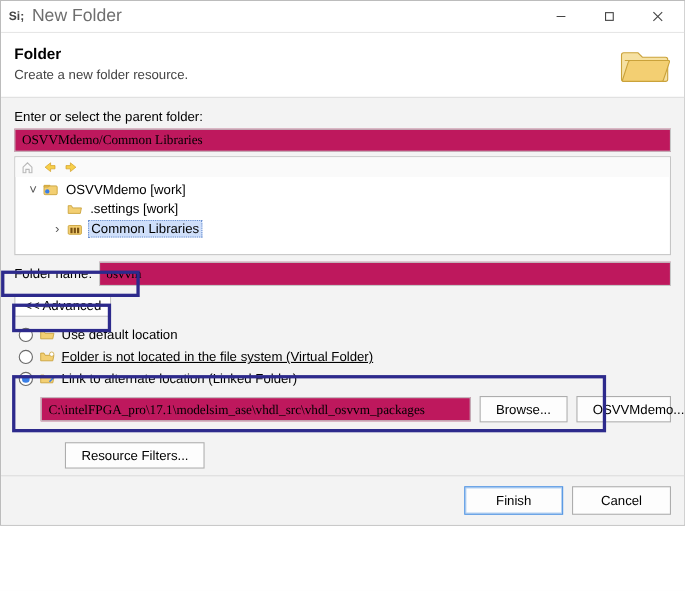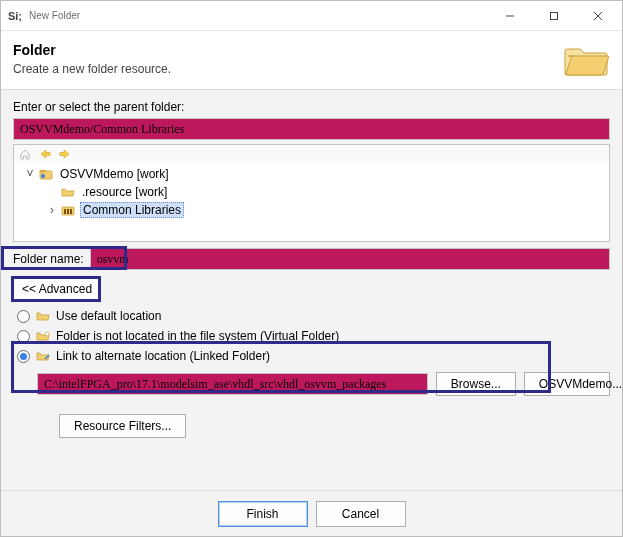--- a/index.html
+++ b/index.html
@@ -29,21 +29,21 @@
     font-family: "Segoe UI", Tahoma, sans-serif;
     font-size: 12px;
     color: var(--text);
     background: var(--bg);
     box-sizing: border-box;
   }
   *, *::before, *::after { box-sizing: inherit; }
 
   .window {
     width: 623px;
-    height: 537px;
+    height: 478px;
     background: var(--bg);
     border: 1px solid #bcbcbc;
     display: flex;
     flex-direction: column;
     position: relative;
   }
 
   
   .titlebar {
     height: 30px;
@@ -54,21 +54,21 @@
     border-bottom: 1px solid #e6e6e6;
     color: var(--titlebar-text);
   }
   .titlebar .app-icon {
     width: 16px; height: 16px;
     margin-right: 6px;
     display: flex; align-items: center; justify-content: center;
     font-size: 11px; font-weight: 700;
     color: #444;
   }
-  .titlebar .title { flex: 1 1 auto; font-size: 10px; }
+  .titlebar .title { flex: 1 1 auto; font-size: 16px; }
   .titlebar .win-controls { display: flex; }
   .titlebar .win-control {
     width: 44px; height: 28px;
     display: flex; align-items: center; justify-content: center;
     color: #444;
   }
   .titlebar .win-control svg { width: 10px; height: 10px; }
 
   
   .header {
@@ -226,21 +226,21 @@
 
   .resource-filters-row { margin-top: 18px; padding-left: 46px; }
 
   
   .footer {
     height: 46px;
     border-top: 1px solid var(--border-light);
     background: var(--bg-alt);
     display: flex;
     align-items: center;
-    justify-content: center;
+    justify-content: flex-end;
     padding: 0 12px;
     gap: 8px;
   }
   .footer .btn { min-width: 90px; height: 26px; }
   .footer .btn.default { border: 1px solid #4a90e2; box-shadow: 0 0 0 1px rgba(74,144,226,.4) inset; }
 
   
   .hl {
     position: absolute;
     border: 3px solid var(--accent);
@@ -331,21 +331,21 @@
           </span>
           <span class="tree-label">OSVVMdemo [work]</span>
         </div>
         <div class="tree-row indent-2">
           <span class="expander"></span>
           <span class="icon">
             <svg width="14" height="12" viewBox="0 0 14 12">
                 <path d="M1 3 L1 10 L12 10 L13 5 L5 5 L4 3 Z" fill="#f3cf72" stroke="#caa23a" stroke-width="0.8"></path>
               </svg>
           </span>
-          <span class="tree-label">.resource [work]</span>
+          <span class="tree-label">.settings [work]</span>
         </div>
         <div class="tree-row indent-2">
           <span class="expander">›</span>
           <span class="icon">
             <svg width="14" height="12" viewBox="0 0 14 12">
                 <rect x="1" y="3" width="12" height="8" rx="1" fill="#f3cf72" stroke="#caa23a" stroke-width="0.8"></rect>
                 <rect x="3" y="5" width="2" height="5" fill="#7a5213"></rect>
                 <rect x="6" y="5" width="2" height="5" fill="#7a5213"></rect>
                 <rect x="9" y="5" width="2" height="5" fill="#7a5213"></rect>
               </svg>

